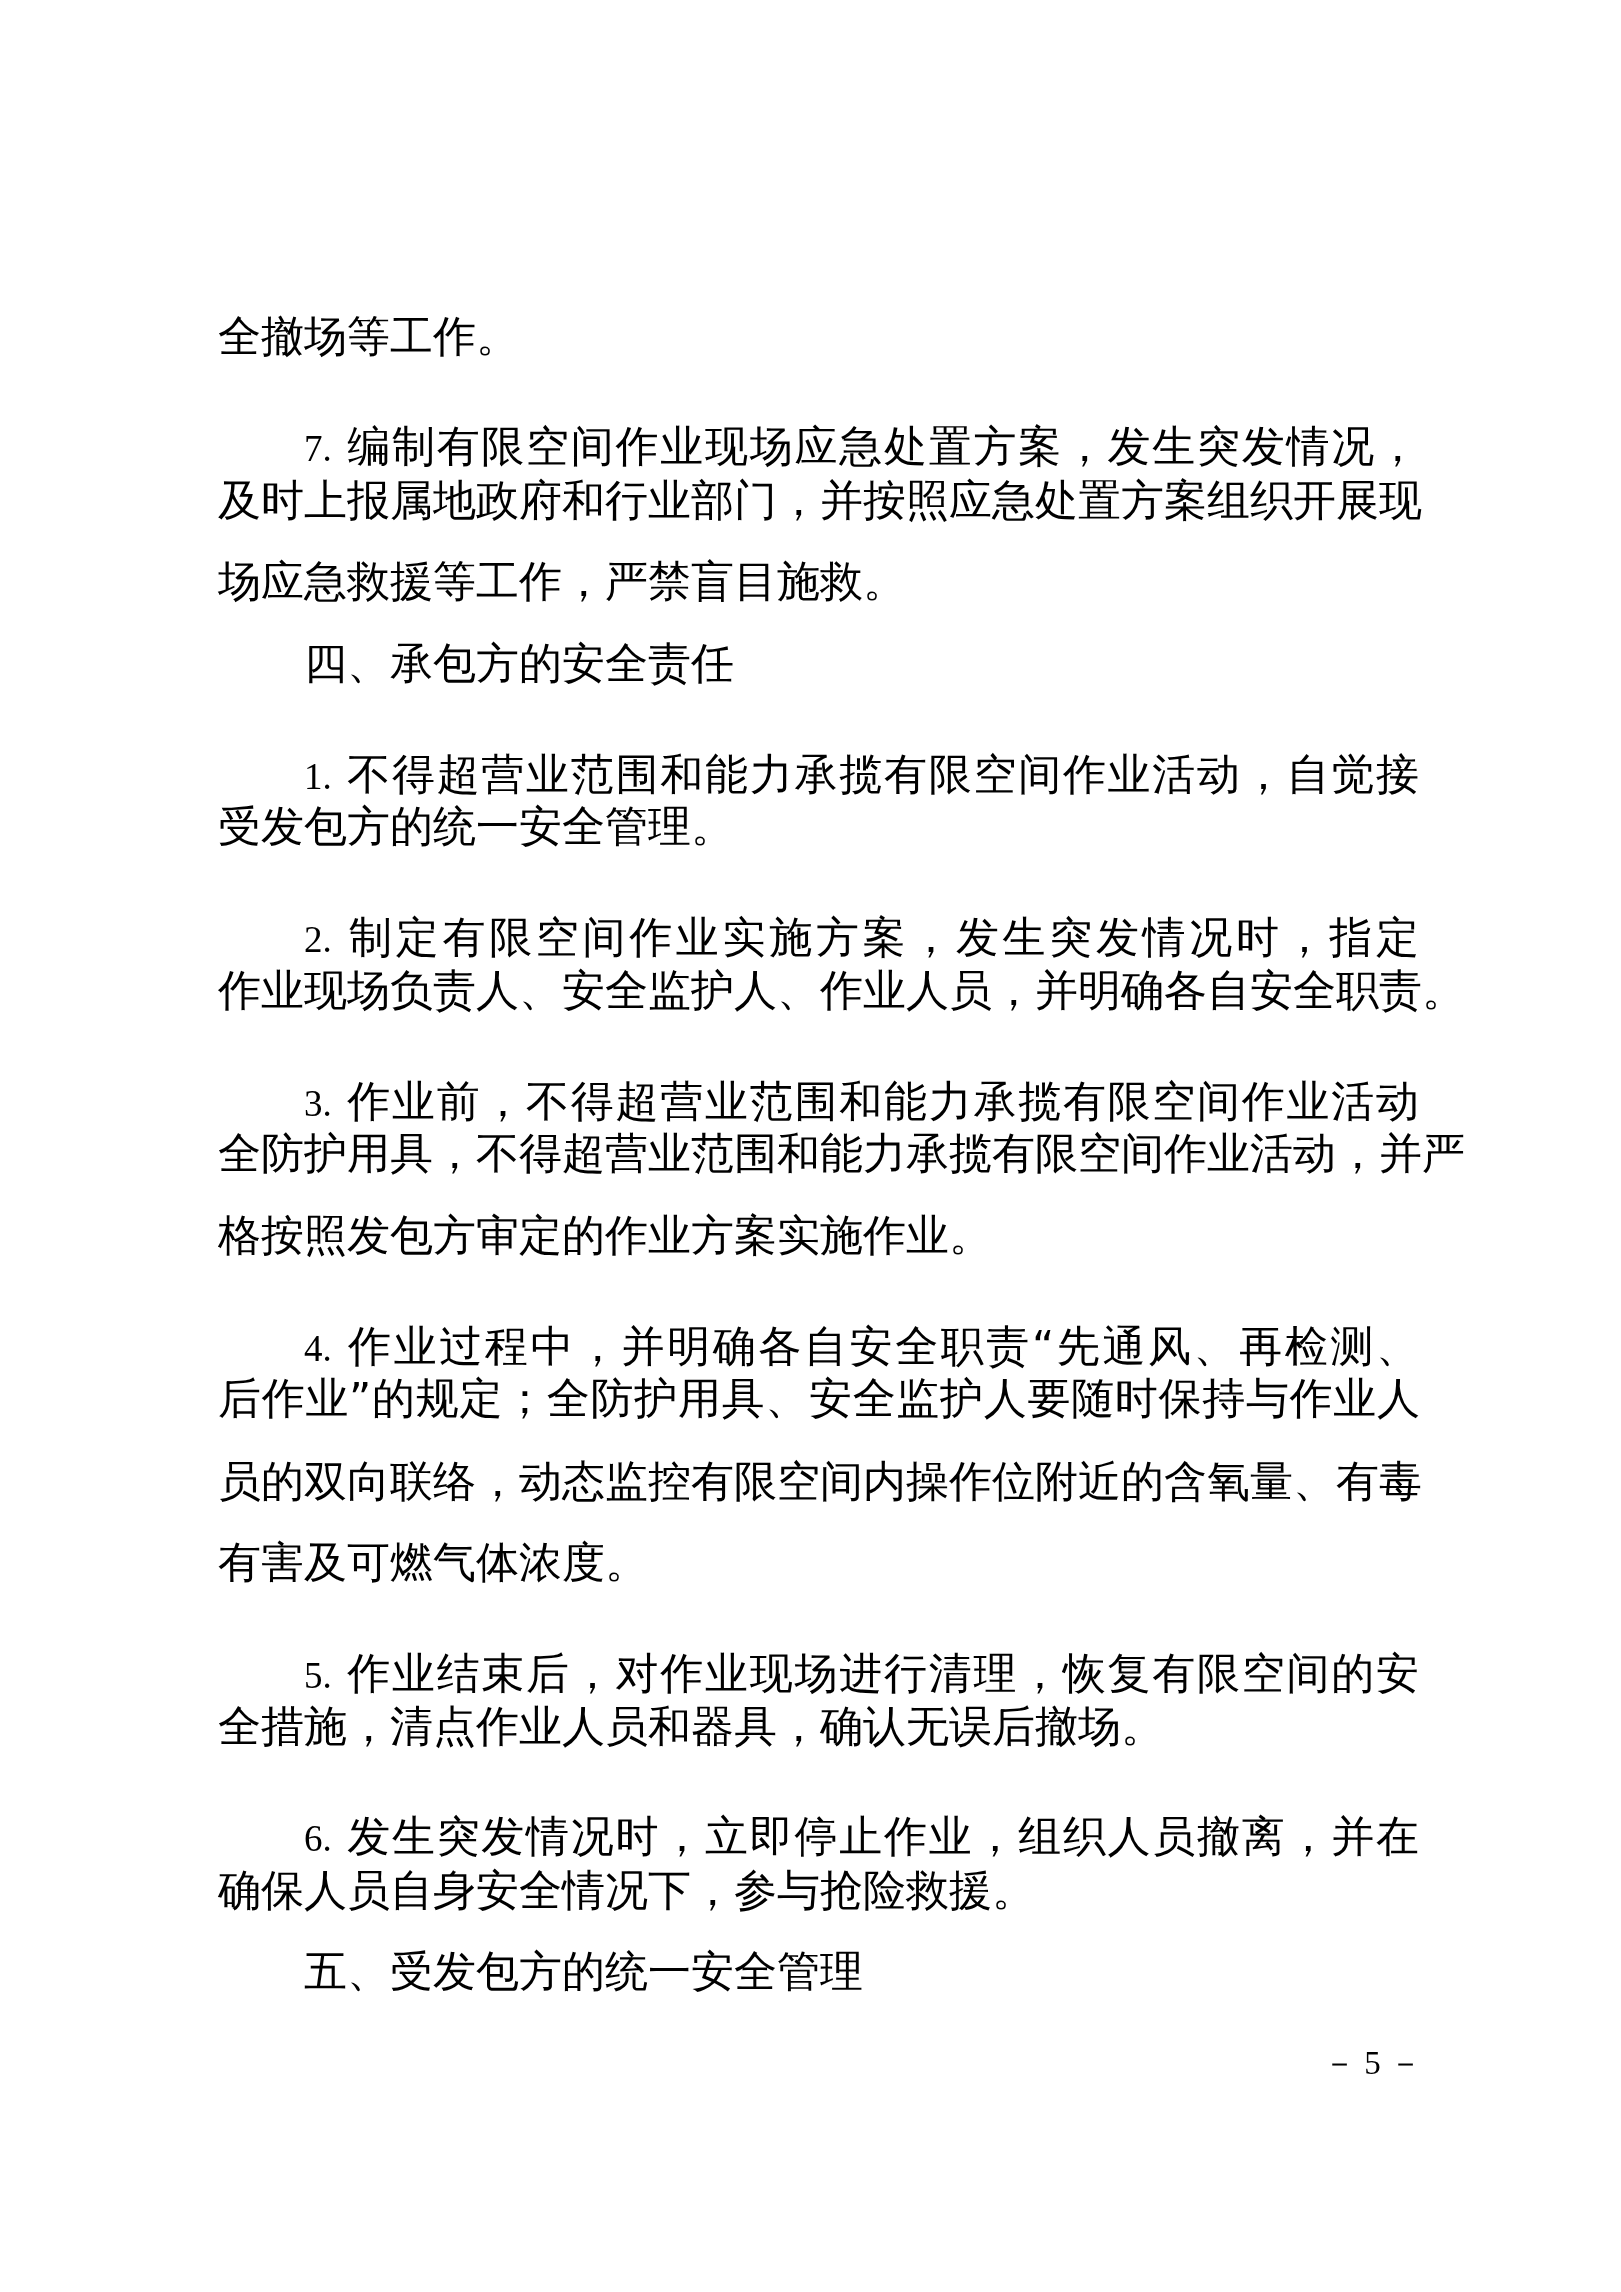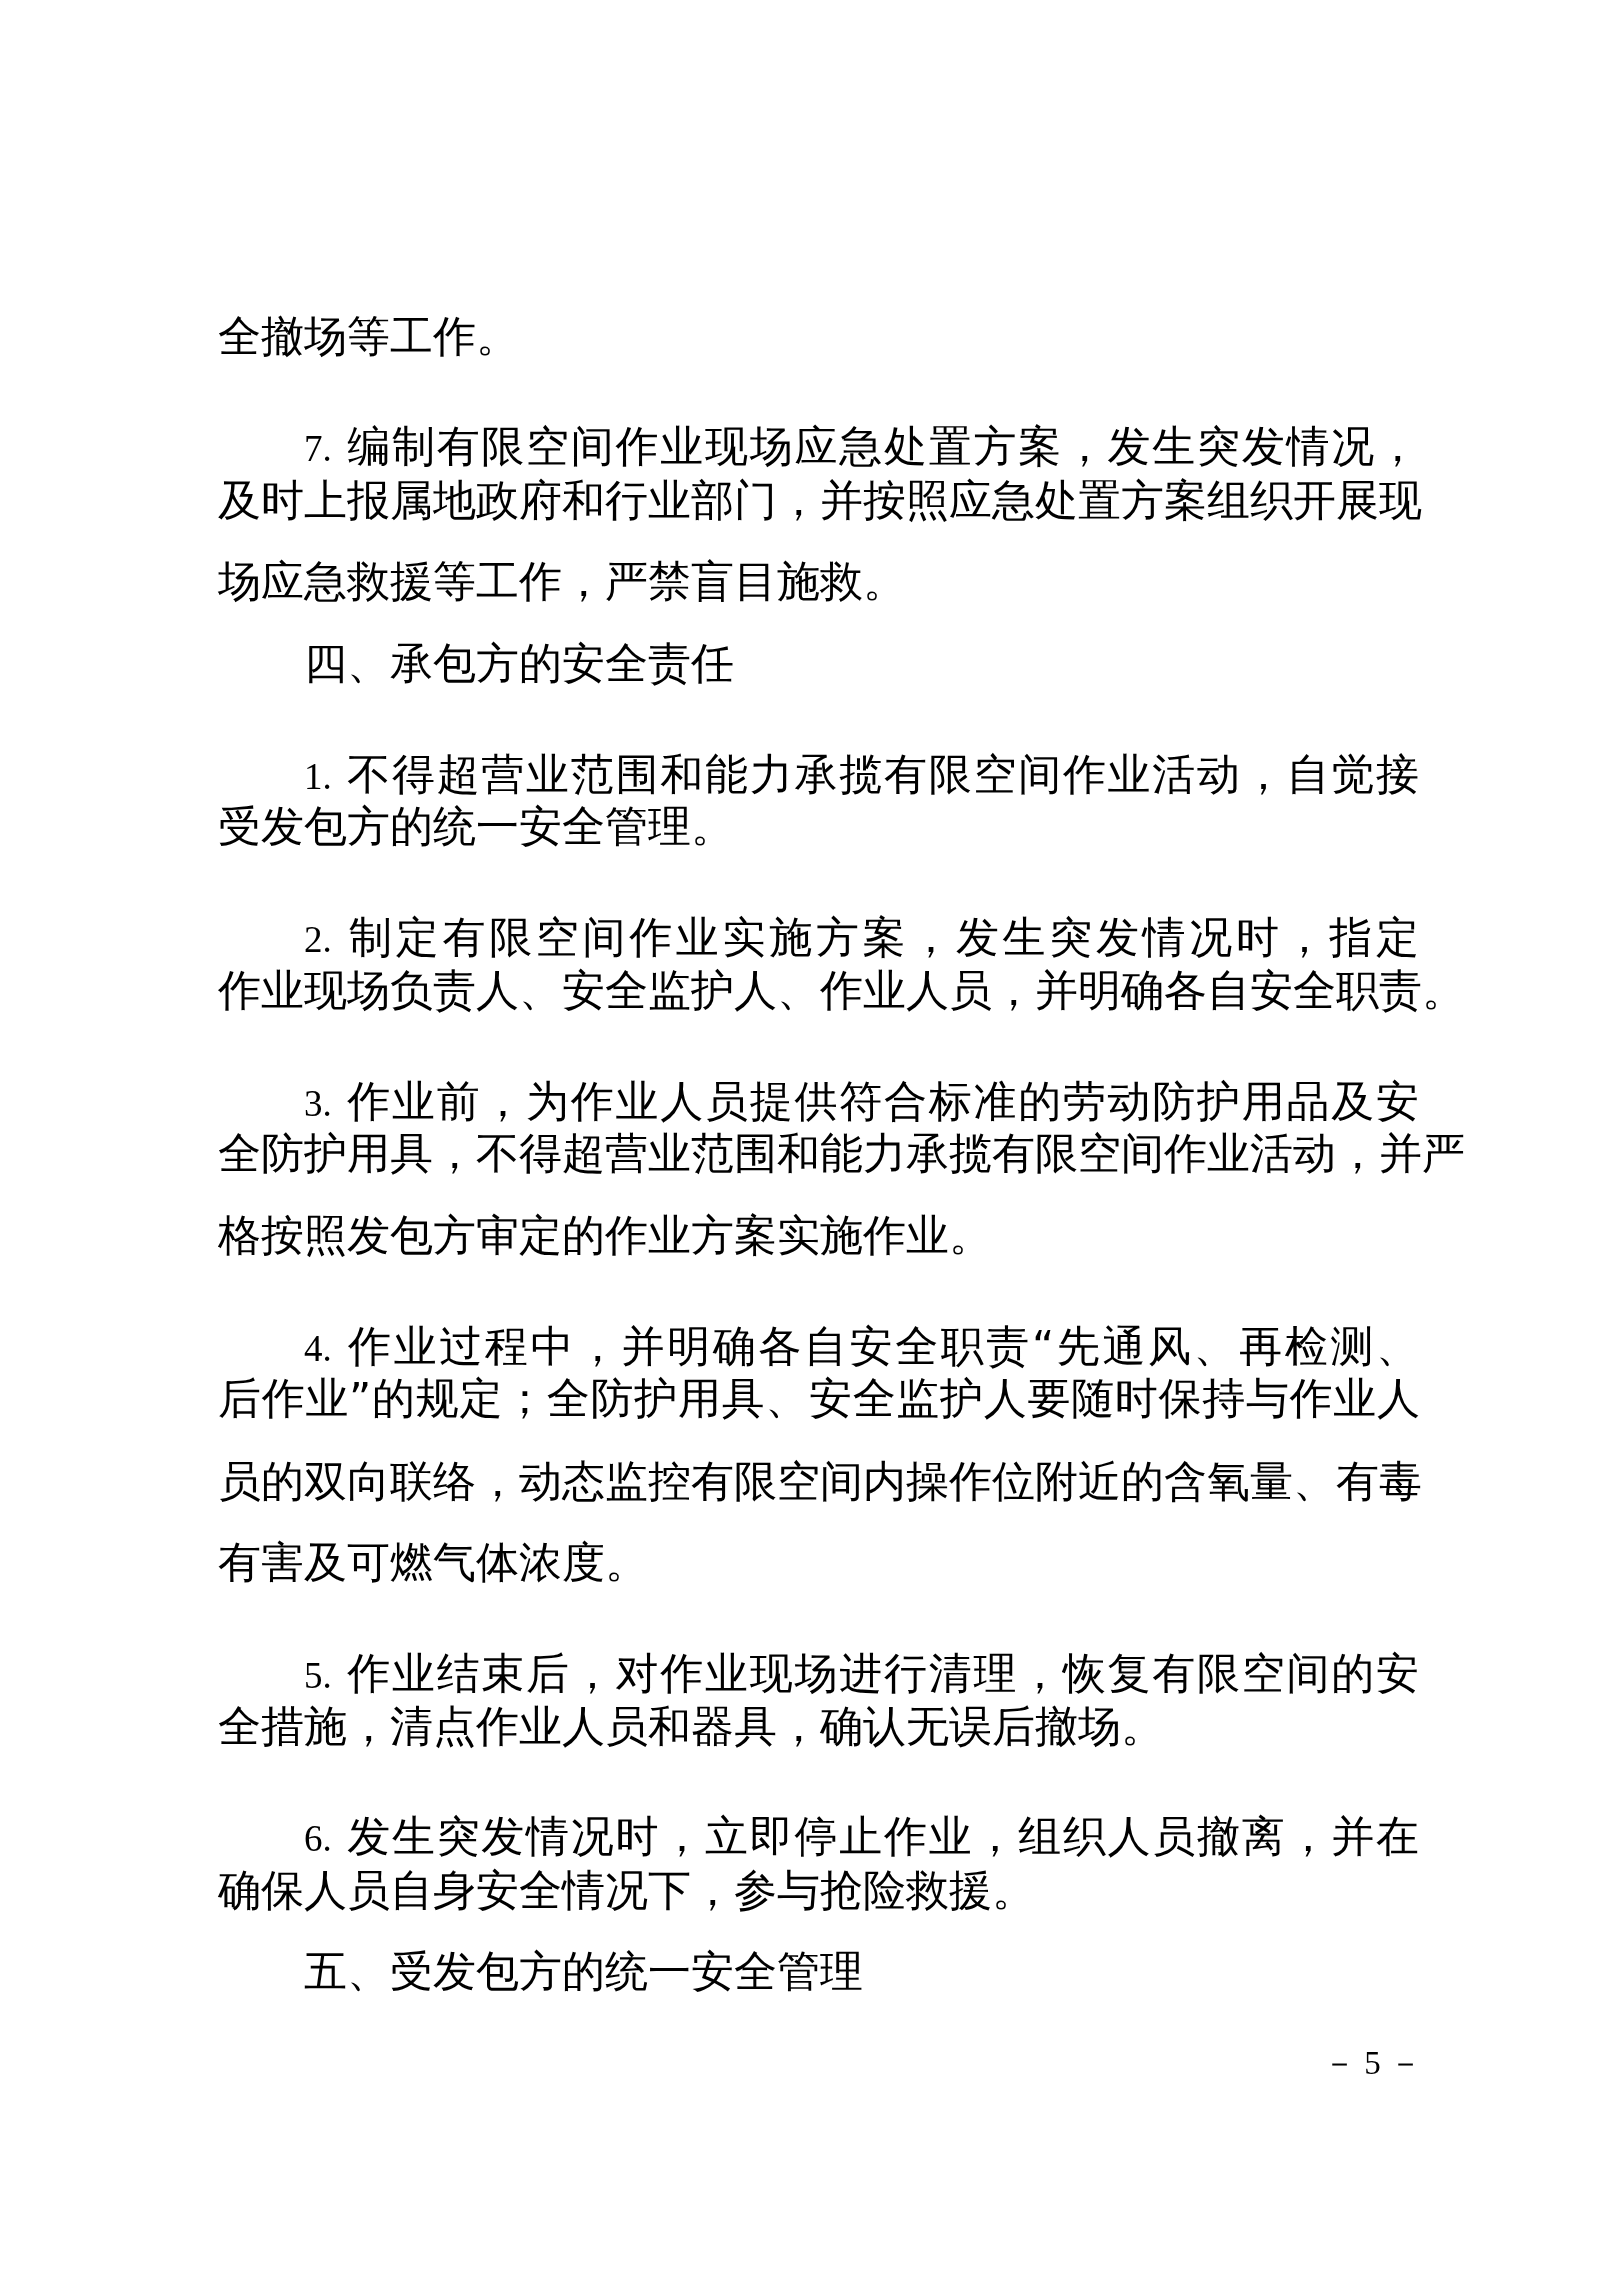--- a/index.html
+++ b/index.html
@@ -93,21 +93,21 @@
     <div class="line indent full" style="top:409px"><span class="num">1.</span><span>不得超营业范围和能力承揽有限空间作业活动，自觉接</span></div>
     <div class="line" style="top:490px">
       <span>受发包方的统一安全管理。</span>
     </div>
 
     <div class="line indent full" style="top:572px"><span class="num">2.</span><span>制定有限空间作业实施方案，发生突发情况时，指定</span></div>
     <div class="line full" style="top:654px">
       <span>作业现场负责人、安全监护人、作业人员，并明确各自安全职责。</span>
     </div>
 
-    <div class="line indent full" style="top:736px"><span class="num">3.</span><span>作业前，为作业人员提供符合标准的劳动防护用品及安</span></div>
+    <div class="line indent full" style="top:736px"><span class="num">3.</span><span>作业前，不得超营业范围和能力承揽有限空间作业活动</span></div>
     <div class="line full" style="top:817px">
       <span>全防护用具，不得超营业范围和能力承揽有限空间作业活动，并严</span>
     </div>
     <div class="line" style="top:899px">
       <span>格按照发包方审定的作业方案实施作业。</span>
     </div>
 
     <div class="line indent full" style="top:981px"><span class="num">4.</span><span>作业过程中，并明确各自安全职责“先通风、再检测、</span></div>
     <div class="line full" style="top:1062px">
       <span>后作业”的规定；全防护用具、安全监护人要随时保持与作业人</span>

